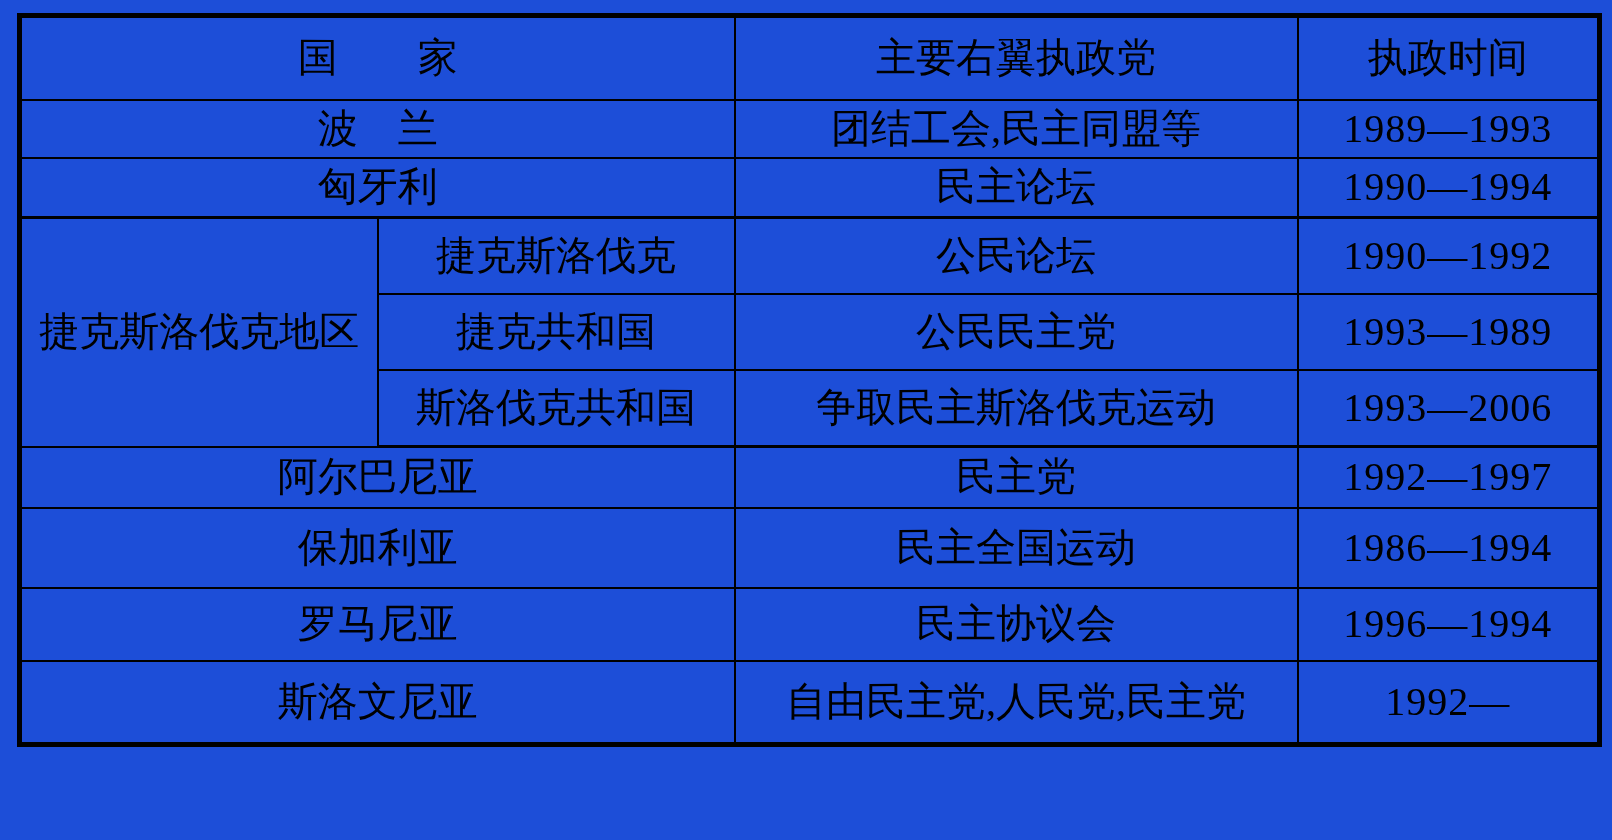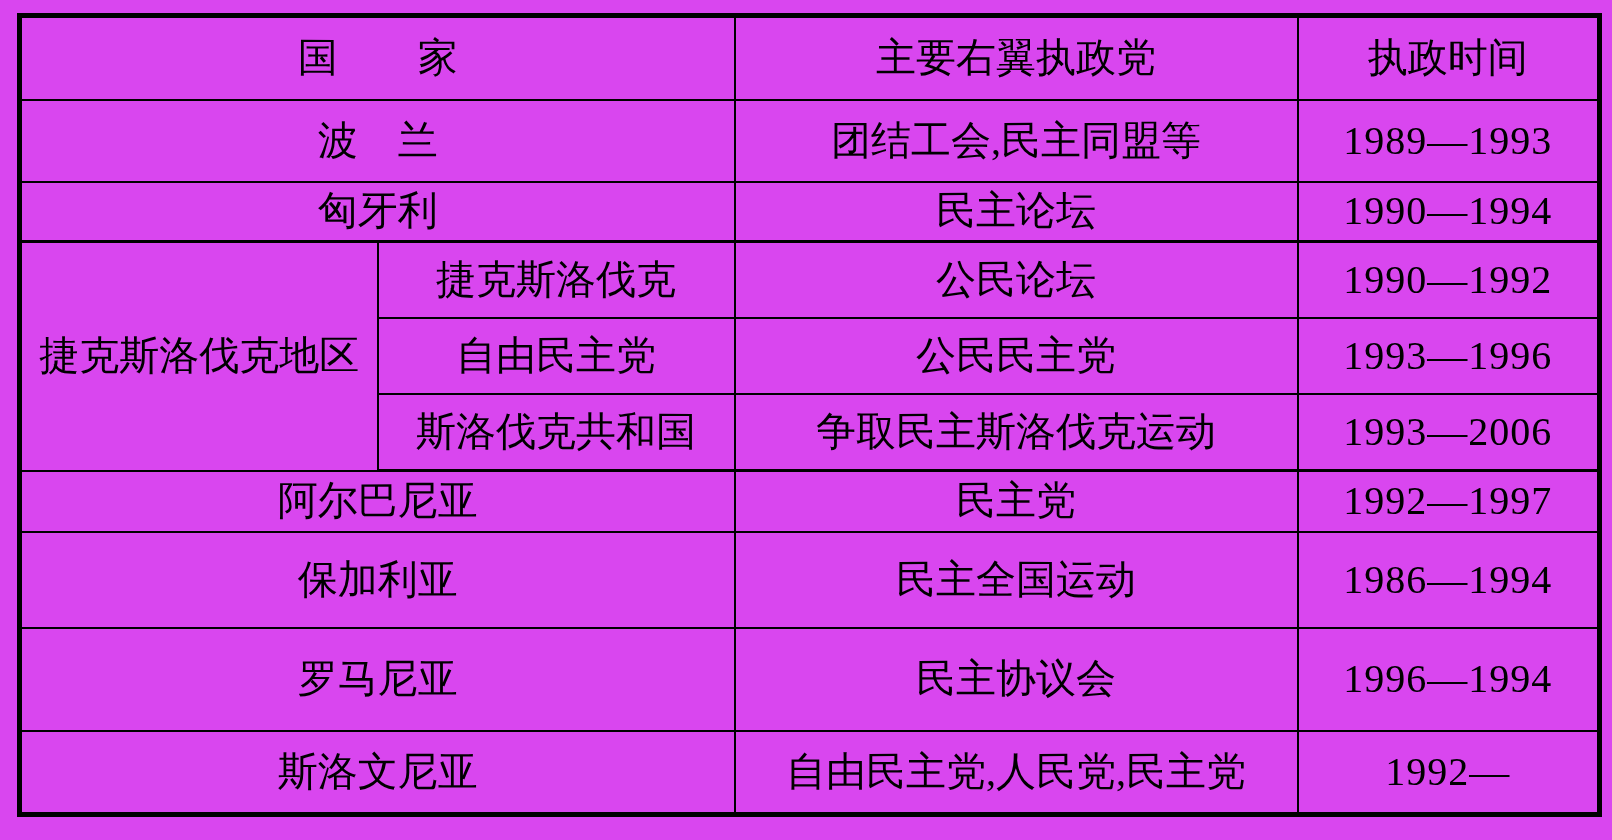--- a/index.html
+++ b/index.html
@@ -4,21 +4,21 @@
 <style>
   html, body {
     margin: 0;
     padding: 0;
     background: #ffffff;
   }
   .sheet {
     position: relative;
     width: 1612px;
     height: 840px;
-    background: #d946ef;
+    background: #1d4ed8;
     font-family: "Liberation Serif", serif;
     color: #000000;
   }
   table.gov-table {
     position: absolute;
     left: 17px;
     top: 13px;
     width: 1580px;
     border-collapse: collapse;
     table-layout: fixed;
@@ -40,28 +40,28 @@
   }
   
   td.period {
     text-align: left;
     padding-left: 60px;
     letter-spacing: 1px;
     margin-left: 32px;
   }
   
   tr.h-header  { height: 84px; }
-  tr.h-poland  { height: 82px; }
+  tr.h-poland  { height: 58px; }
   tr.h-hungary { height: 60px; }
   tr.h-sub1    { height: 76px; }
   tr.h-sub2    { height: 76px; }
   tr.h-sub3    { height: 77px; }
   tr.h-row7    { height: 61px; }
-  tr.h-row8    { height: 96px; }
-  tr.h-row9    { height: 103px; }
+  tr.h-row8    { height: 80px; }
+  tr.h-row9    { height: 73px; }
   tr.h-row10   { height: 84px; }
 </style>
 </head>
 <body>
 
 <div class="sheet">
   <table class="gov-table">
     <colgroup>
       <col style="width:358px">
       <col style="width:357px">
@@ -88,23 +88,23 @@
       <td class="period">1990—1994</td>
     </tr>
 
     <tr class="h-sub1">
       <td rowspan="3">捷克斯洛伐克地区</td>
       <td>捷克斯洛伐克</td>
       <td>公民论坛</td>
       <td class="period">1990—1992</td>
     </tr>
     <tr class="h-sub2">
-      <td>自由民主党</td>
+      <td>捷克共和国</td>
       <td>公民民主党</td>
-      <td class="period">1993—1996</td>
+      <td class="period">1993—1989</td>
     </tr>
     <tr class="h-sub3 section-end">
       <td>斯洛伐克共和国</td>
       <td>争取民主斯洛伐克运动</td>
       <td class="period">1993—2006</td>
     </tr>
 
     <tr class="h-row7">
       <td colspan="2">阿尔巴尼亚</td>
       <td>民主党</td>

